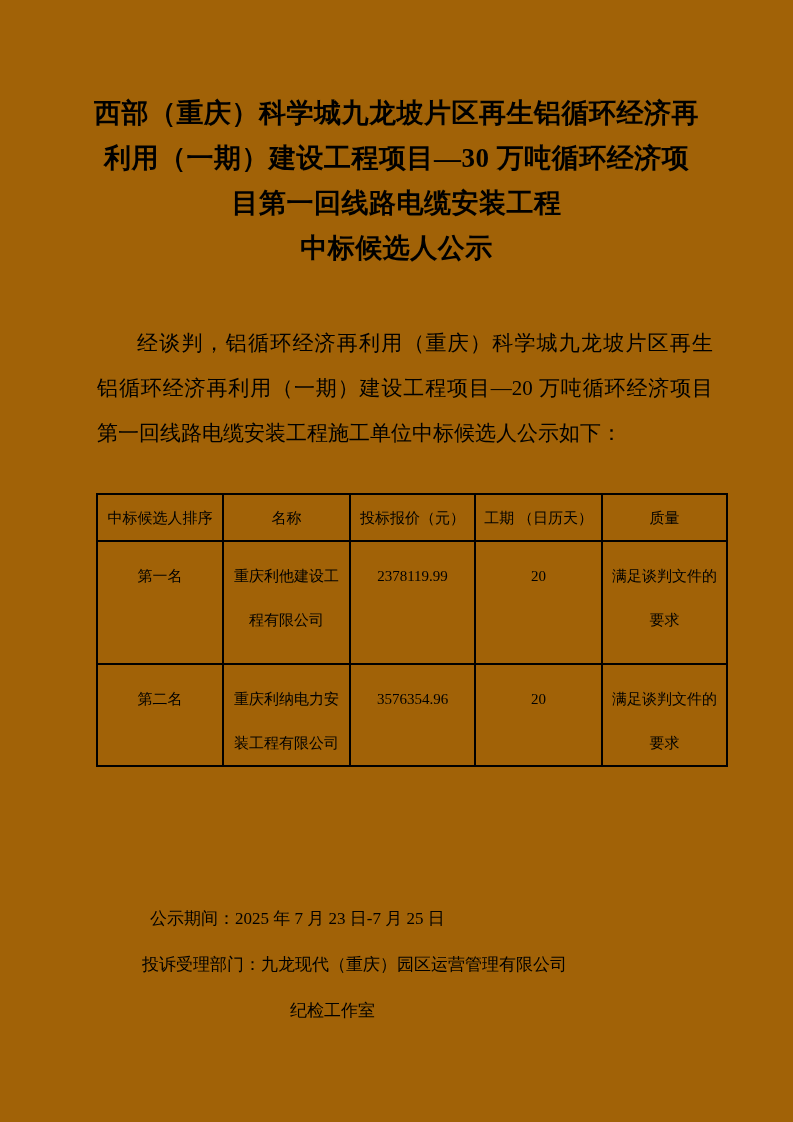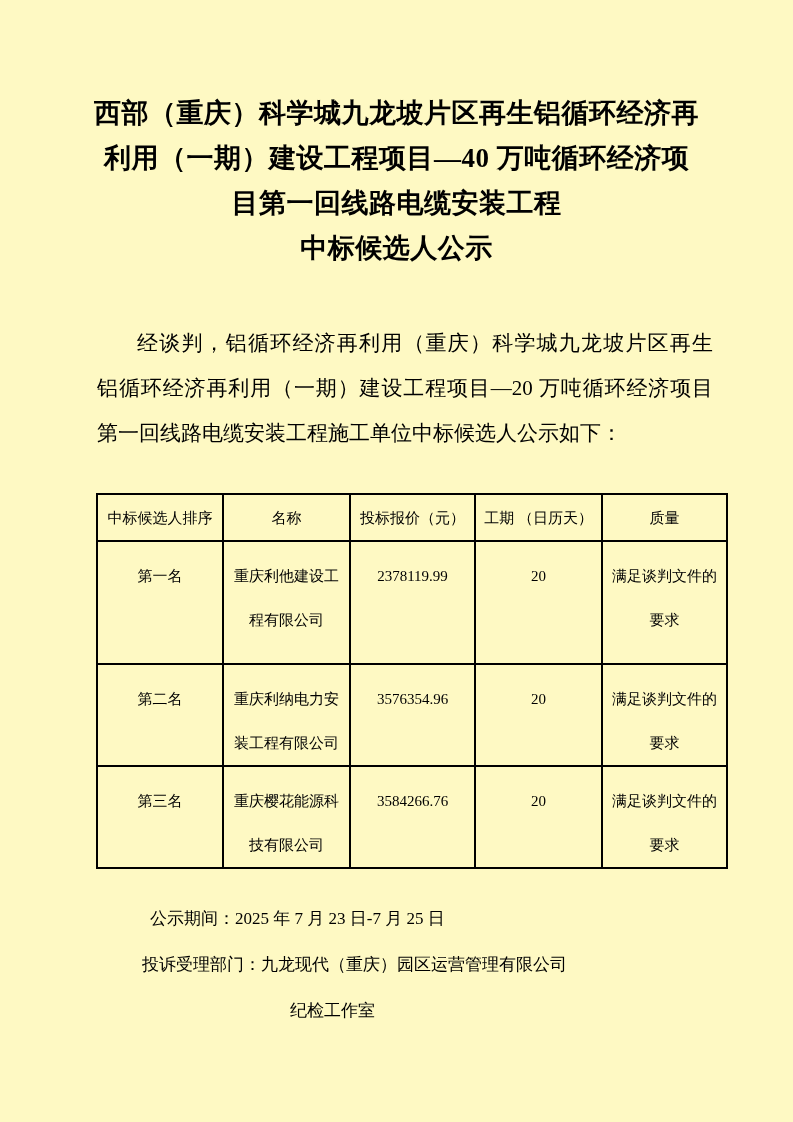--- a/index.html
+++ b/index.html
@@ -6,21 +6,21 @@
   body {
     width: 793px; height: 1122px;
     background: #ffffff;
     font-family: "Liberation Serif", "DejaVu Serif", serif;
     color: #000000;
     overflow: hidden;
   }
   .page {
     position: relative;
     width: 793px; height: 1122px;
-    background: #fef9c3;
+    background: #a16207;
   }
   
   .title {
     position: absolute;
     top: 91px; left: 0; width: 793px;
     text-align: center;
     font-weight: bold;
     font-size: 27px;
     line-height: 45px;
     letter-spacing: 0.5px;
@@ -68,21 +68,21 @@
   .f2 { padding-left: 45px; }
   .f3 { padding-left: 193px; }
 </style>
 </head>
 <body>
 
 <div class="page">
 
   <div class="title">
     <div>西部（重庆）科学城九龙坡片区再生铝循环经济再</div>
-    <div>利用（一期）建设工程项目—40 万吨循环经济项</div>
+    <div>利用（一期）建设工程项目—30 万吨循环经济项</div>
     <div>目第一回线路电缆安装工程</div>
     <div>中标候选人公示</div>
   </div>
 
   <div class="body-text">
     <div class="bl-first bl-just">经谈判，铝循环经济再利用（重庆）科学城九龙坡片区再生</div>
     <div class="bl-just">铝循环经济再利用（一期）建设工程项目—20 万吨循环经济项目</div>
     <div>第一回线路电缆安装工程施工单位中标候选人公示如下：</div>
   </div>
 
@@ -111,27 +111,20 @@
         <td>20</td>
         <td>满足谈判文件的要求</td>
       </tr>
       <tr class="row-2">
         <td>第二名</td>
         <td>重庆利纳电力安装工程有限公司</td>
         <td>3576354.96</td>
         <td>20</td>
         <td>满足谈判文件的要求</td>
       </tr>
-      <tr class="row-3">
-        <td>第三名</td>
-        <td>重庆樱花能源科技有限公司</td>
-        <td>3584266.76</td>
-        <td>20</td>
-        <td>满足谈判文件的要求</td>
-      </tr>
     </tbody>
   </table>
 
   <div class="footer">
     <div class="f1">公示期间：2025 年 7 月 23 日-7 月 25 日</div>
     <div class="f2">投诉受理部门：九龙现代（重庆）园区运营管理有限公司</div>
     <div class="f3">纪检工作室</div>
   </div>
 
 </div>

